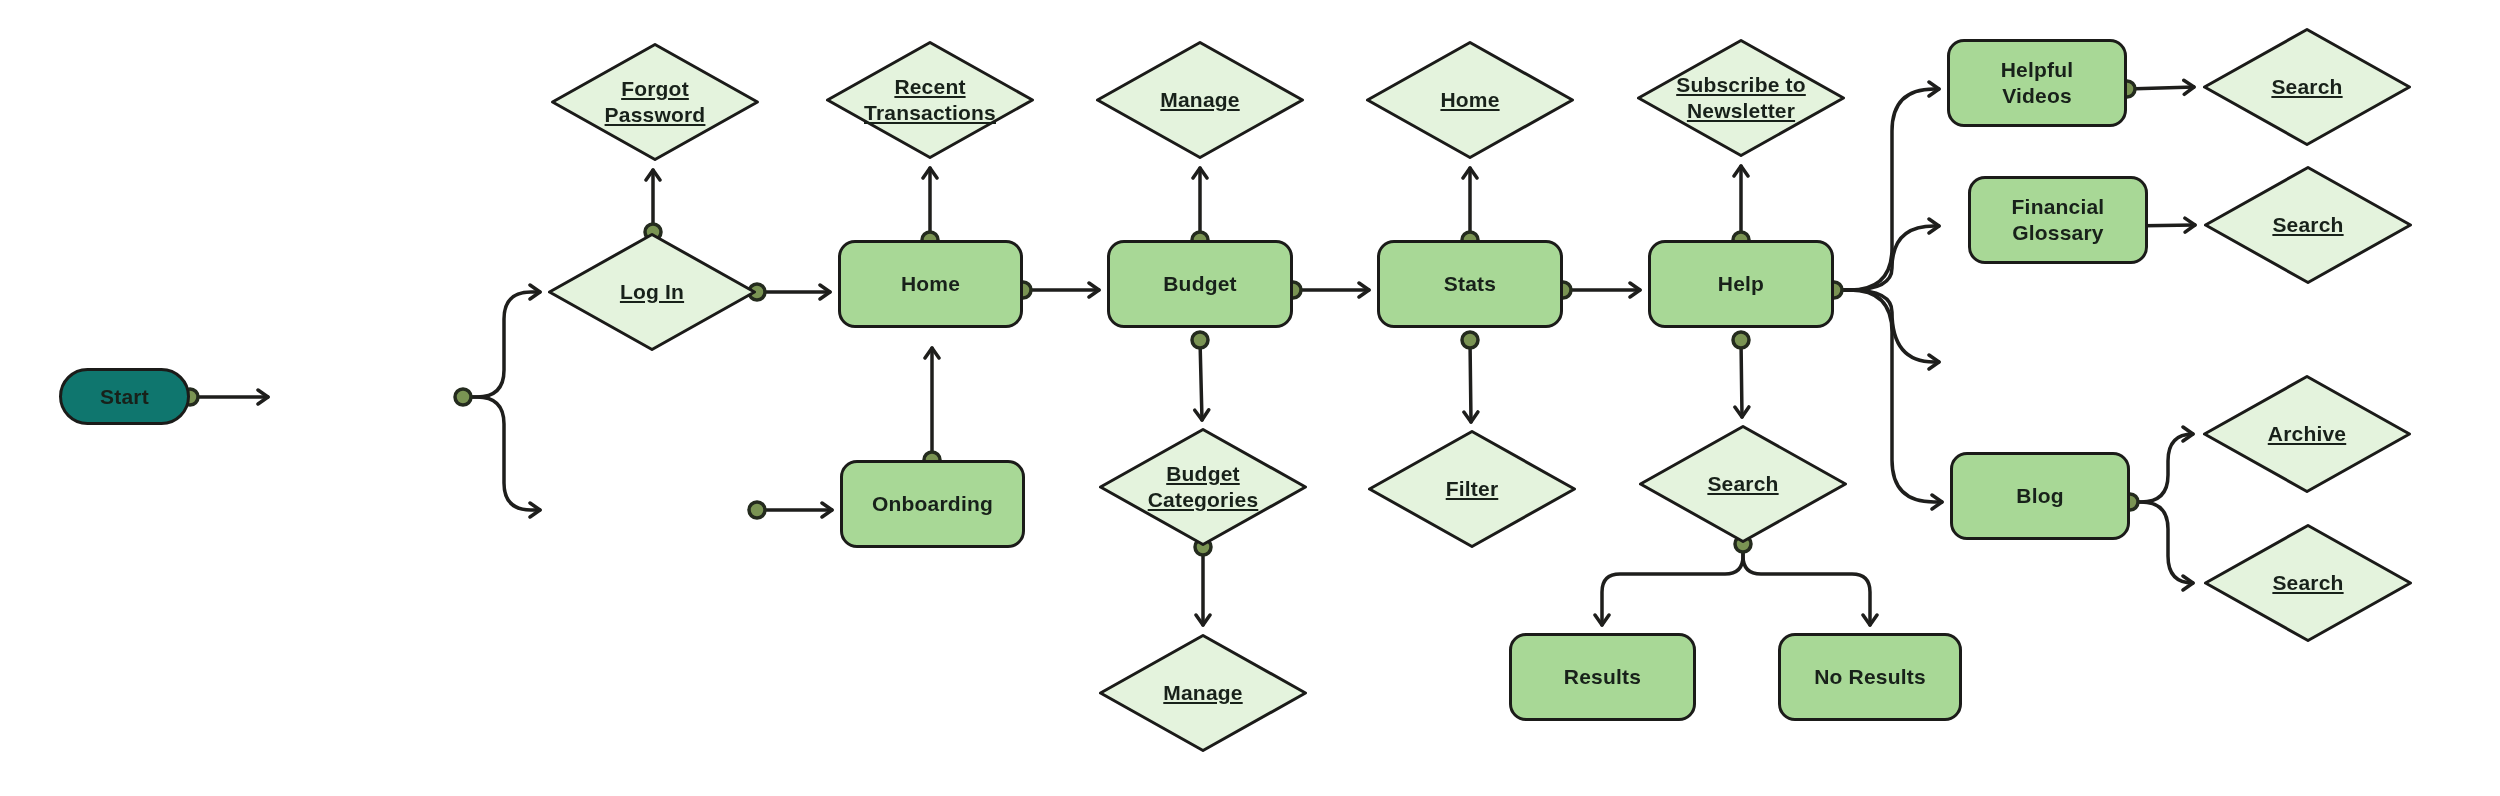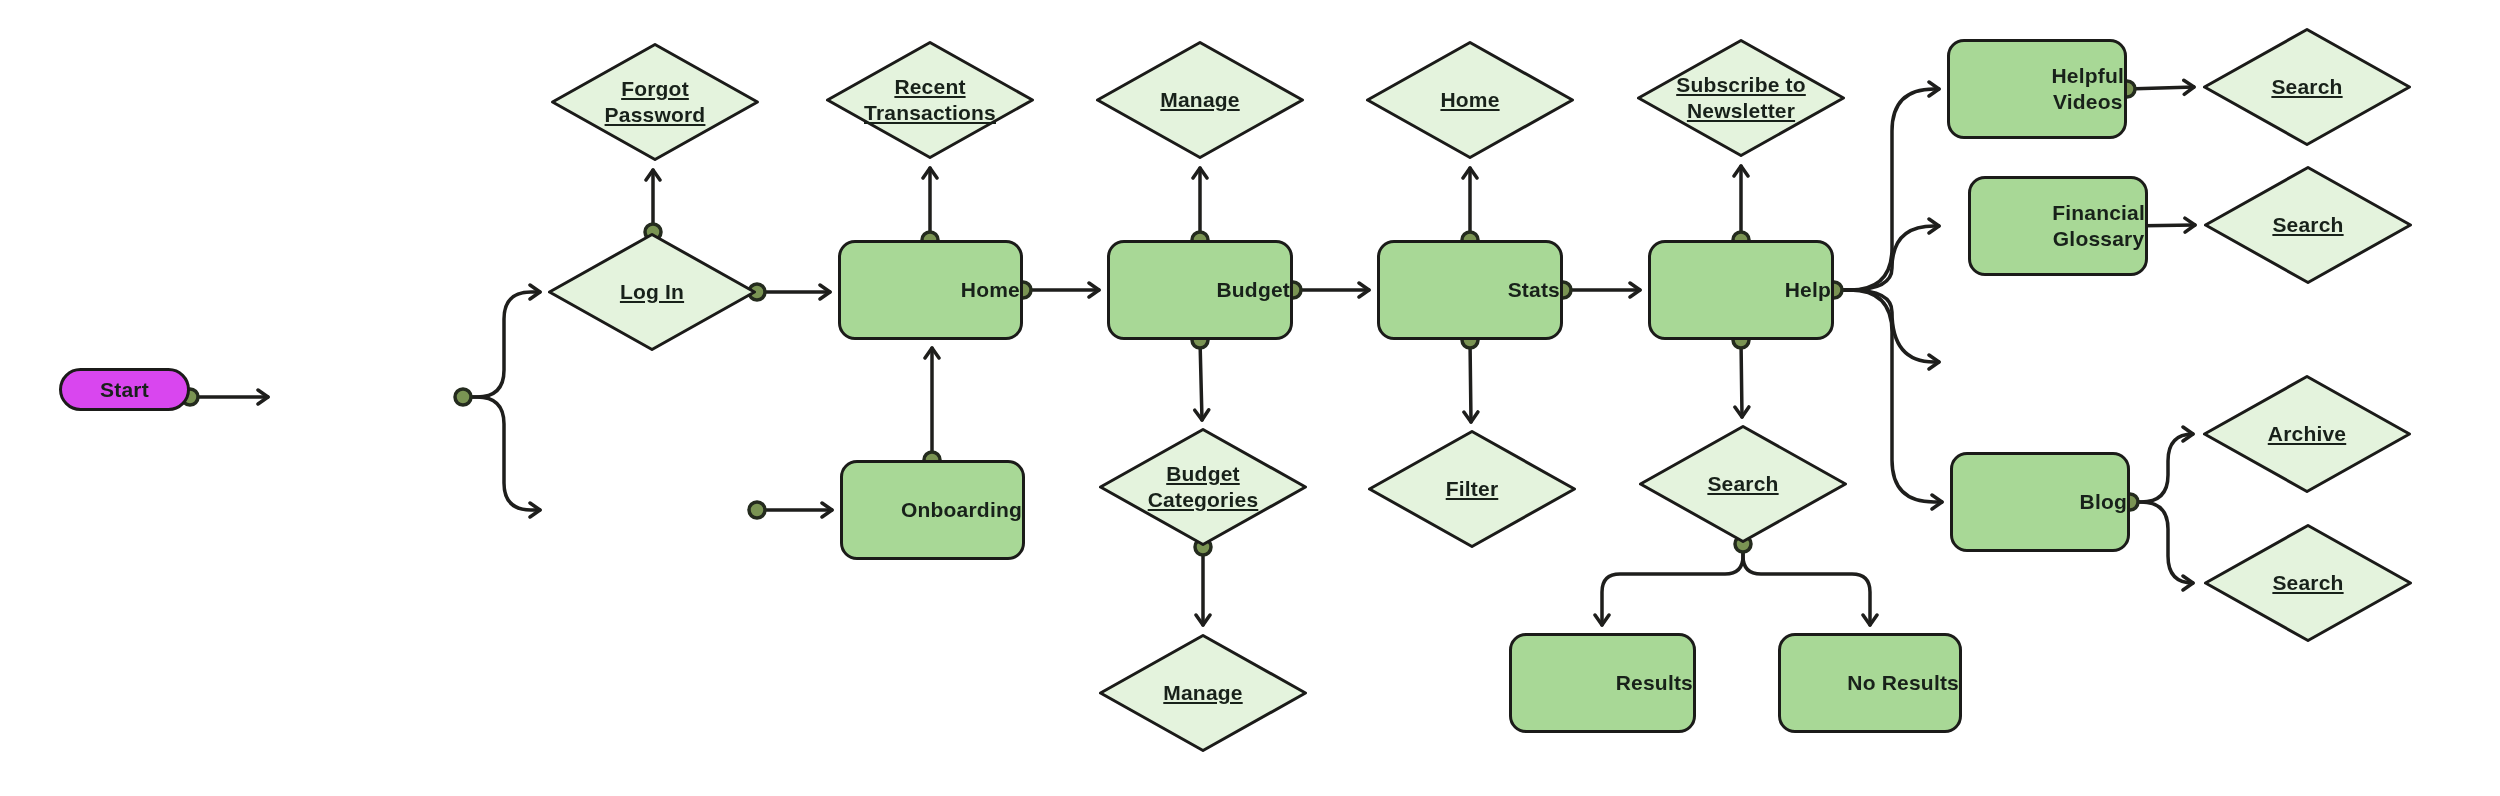--- a/index.html
+++ b/index.html
@@ -29,30 +29,29 @@
   .label {
     font-weight: 700;
     font-size: 21px;
     line-height: 1.22;
     color: #18211a;
     letter-spacing: 0.2px;
     white-space: pre-line;
   }
   .rect-node {
     width: 185px;
-    height: 100px;
+    height: 88px;
     background: #a8d896;
     border: 3px solid #1b1b19;
     border-radius: 17px;
-    justify-content: flex-end;
   }
   .pill-node {
     width: 131px;
-    height: 43px;
-    background: #d946ef;
+    height: 57px;
+    background: #0f766e;
     border: 3px solid #1b1b19;
     border-radius: 29px;
   }
   .diamond-node {
     width: 210px;
     height: 120px;
   }
   .diamond-node svg {
     position: absolute;
     left: 0; top: 0;

